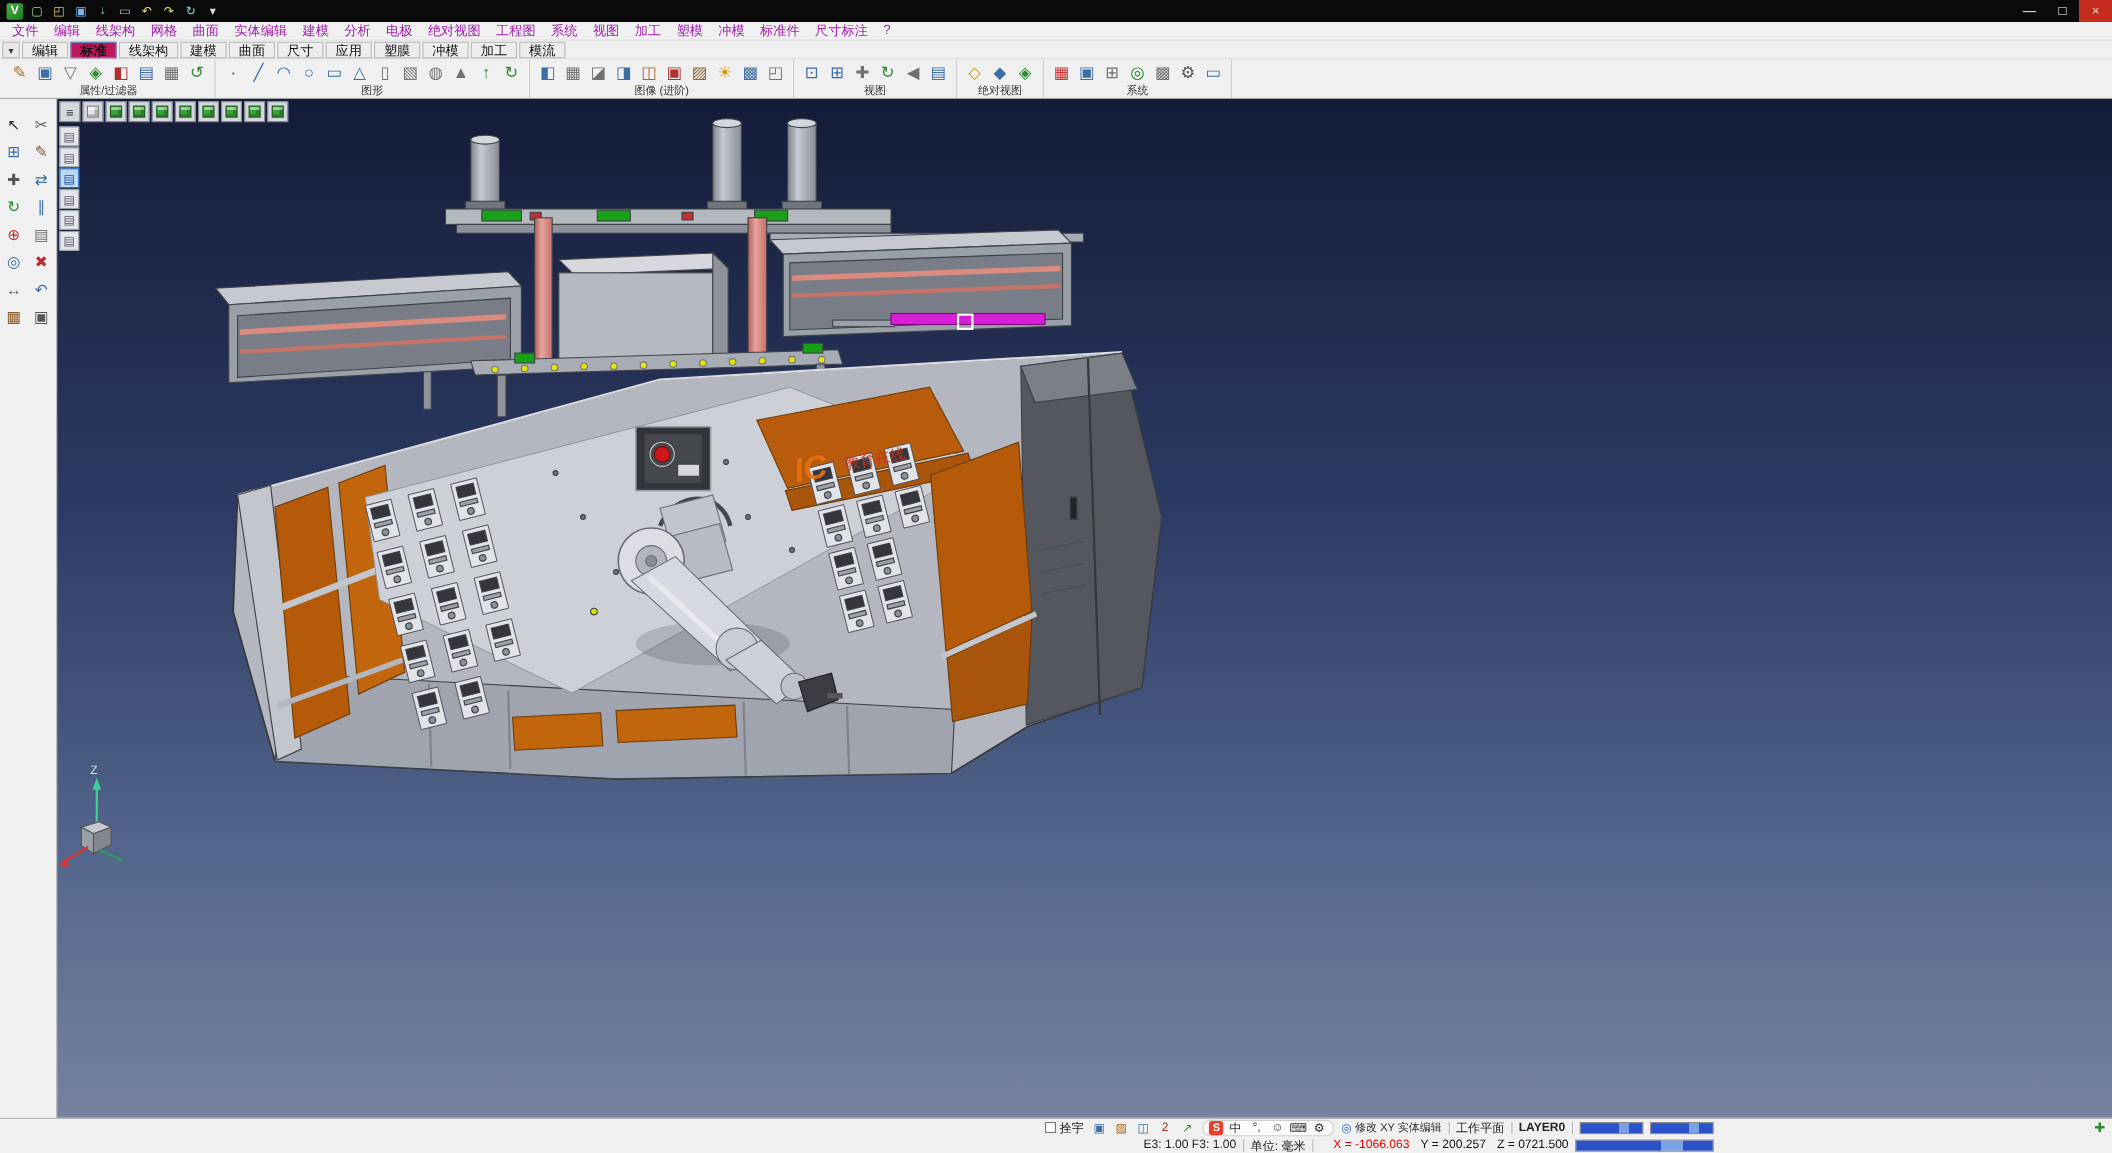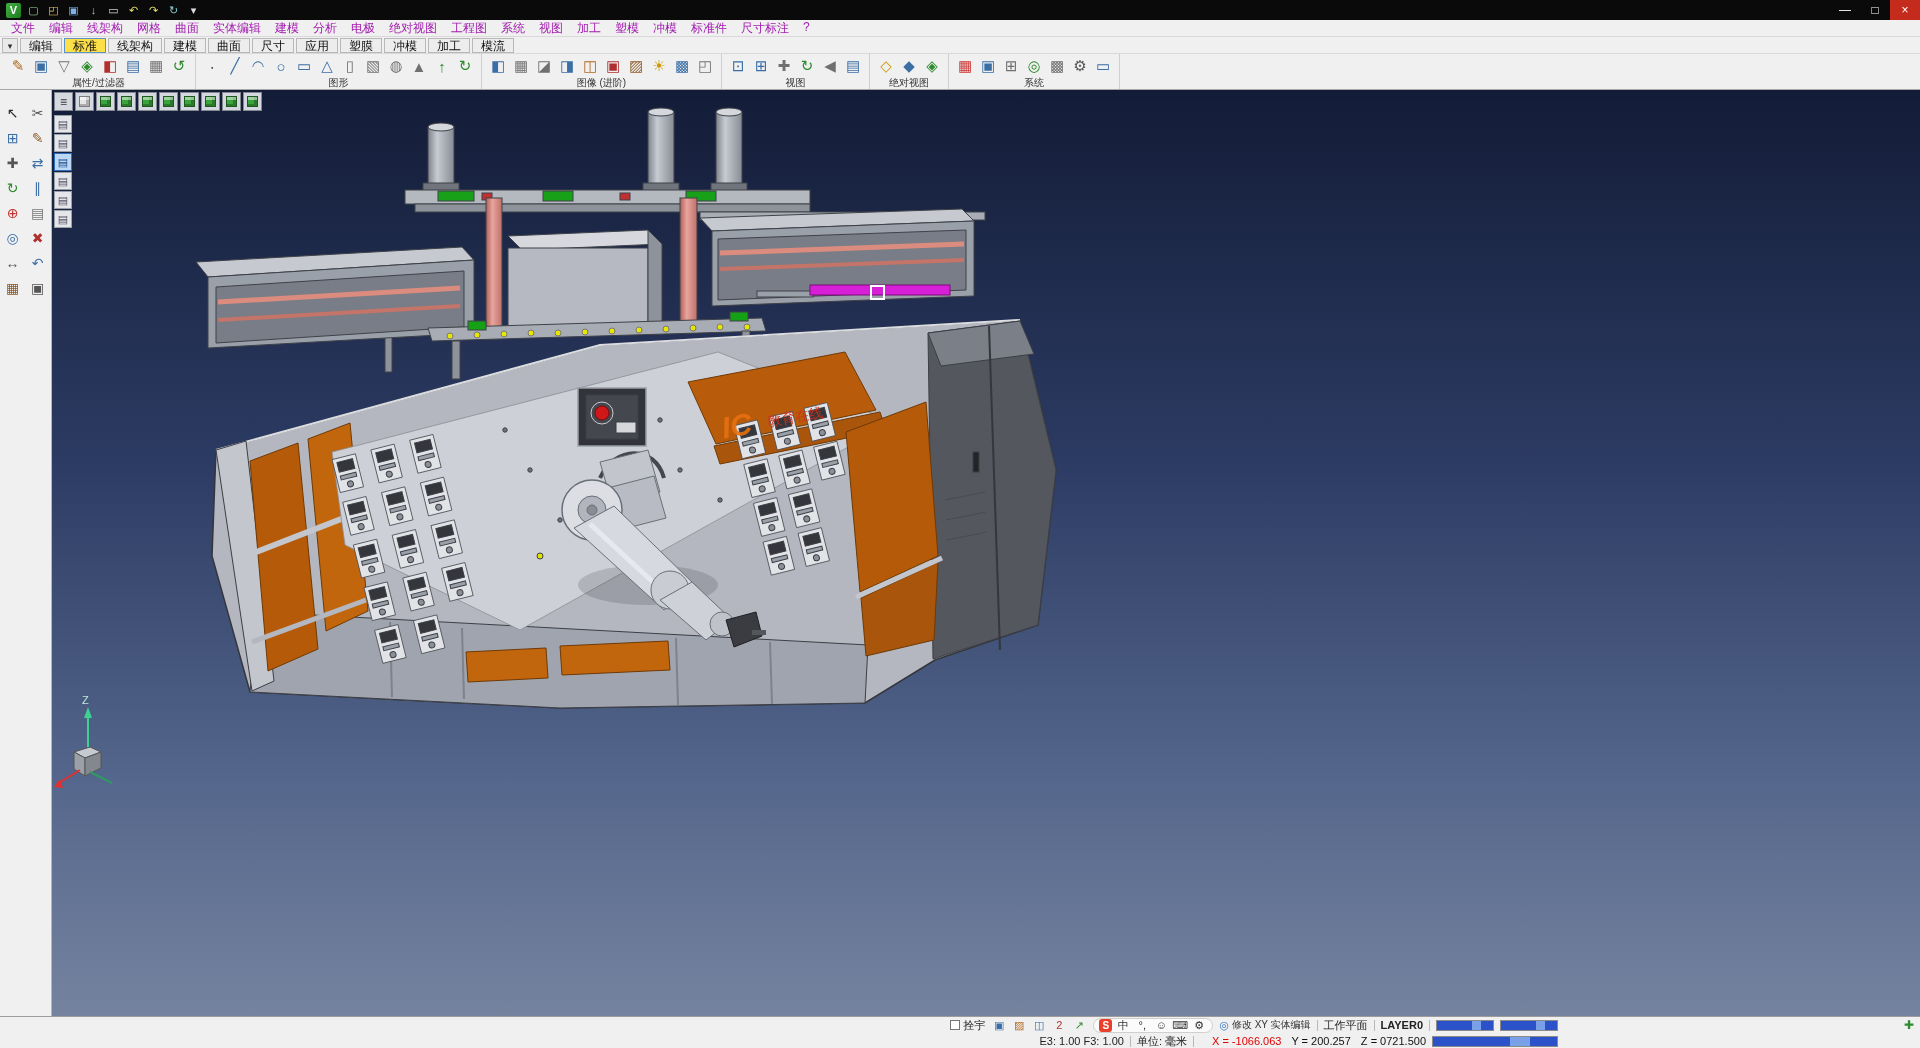--- a/index.html
+++ b/index.html
@@ -23,21 +23,21 @@
   .menubar { height:17px; background:#f0f0f0; border-bottom:1px solid #d9d9d9; display:flex; align-items:center; padding-left:4px; }
   .menu-list { display:flex; }
   .menu-item { font-size:12px; padding:0 7px; color:#a21caf; white-space:nowrap; }
 
   
   .tabbar { height:17px; background:#f0f0f0; border-bottom:1px solid #d9d9d9; display:flex; align-items:center; padding-left:2px; gap:2px; }
   .tab-drop { width:16px; height:15px; text-align:center; font-size:9px; line-height:14px; color:#333;
     border:1px solid #b8b8b8; background:#e9e9e9; }
   .tab-list { display:flex; gap:2px; }
   .tab { font-size:12px; padding:0 8px; height:15px; line-height:14px; border:1px solid #b8b8b8; background:#ededed; color:#111; white-space:nowrap; }
-  .tab.active { background:#fde047; border-color:#5c93c8; font-weight:normal; }
+  .tab.active { background:#be185d; border-color:#5c93c8; font-weight:bold; }
 
   
   .toolbar { height:36px; background:#f0f0f0; border-bottom:1px solid #a8a8a8; display:flex; align-items:stretch; padding-left:2px; }
   .tb-group { display:flex; flex-direction:column; border-right:1px solid #cfcfcf; padding:1px 5px 0; }
   .tb-icons { display:flex; gap:1px; align-items:center; height:23px; }
   .tb-icon { width:22px; height:22px; display:flex; align-items:center; justify-content:center;
     font-size:15px; color:var(--ic,#555); }
   .tb-label { font-size:10px; color:#333; text-align:center; line-height:12px; white-space:nowrap; }
 
   

